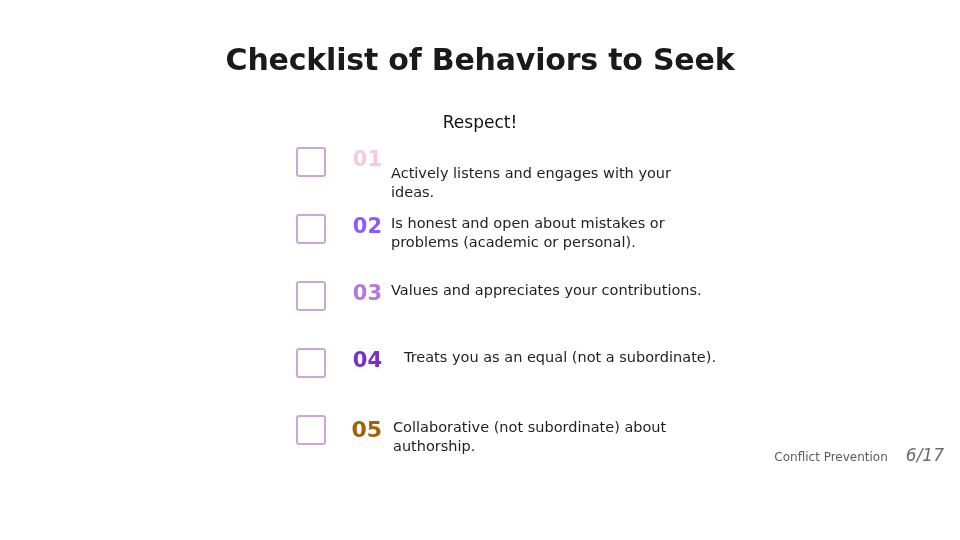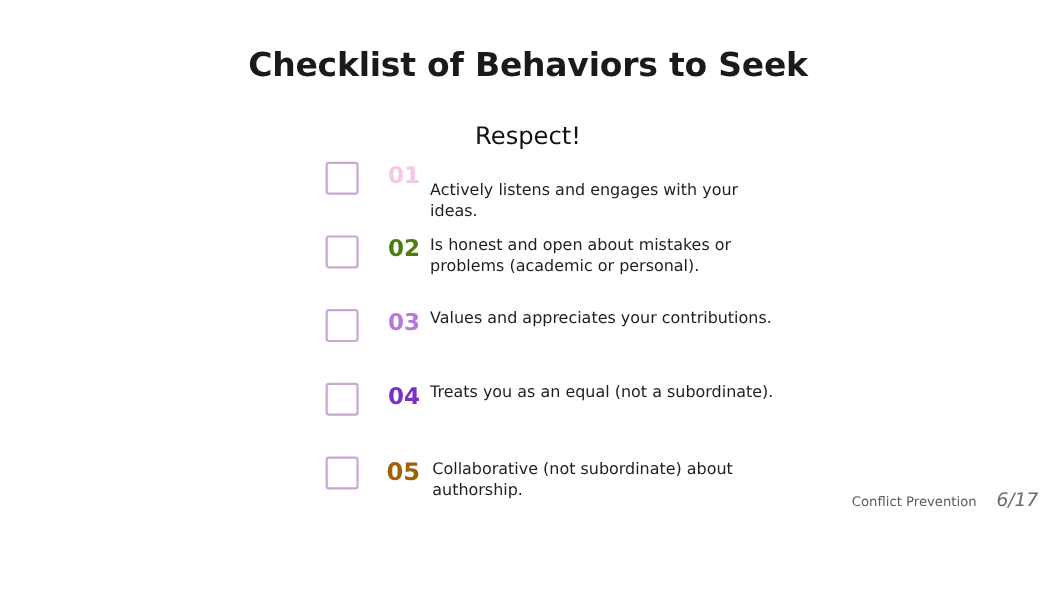--- a/index.html
+++ b/index.html
@@ -30,21 +30,21 @@
     font-weight: bold;
     color: #1a1a1a;
     letter-spacing: -0.2px;
   }
   .subtitle {
     position: absolute;
     top: 112px;
     left: 0;
     width: 960px;
     text-align: center;
-    font-size: 22px;
+    font-size: 17px;
     color: #111111;
   }
   .list {
     position: absolute;
     top: 143px;
     left: 296px;
     width: 420px;
   }
   .row {
     display: flex;
@@ -77,21 +77,21 @@
     color: #1f1f1f;
     padding-top: 1px;
   }
   .row.r1 .num { margin-top: 6px; }
   .row.r1 .txt { margin-top: 20px; }
   .row.r2 .num { margin-top: 6px; }
   .row.r2 .txt { margin-top: 3px; }
   .row.r3 .num { margin-top: 6px; }
   .row.r3 .txt { margin-top: 3px; }
   .row.r4 .num { margin-top: 6px; }
-  .row.r4 .txt { margin-top: 3px; }
+  .row.r4 .txt { margin-top: 3px; text-align: right; }
   .row.r5 .num { margin-top: 8px; font-size: 22px; }
   .row.r5 .txt { margin-top: 6px; padding-left: 2px; }
 
   .footer {
     position: absolute;
     right: 16px;
     bottom: 12px;
     display: flex;
     align-items: baseline;
     gap: 18px;
@@ -118,21 +118,21 @@
   <div class="list">
 
     <div class="row r1">
       <div class="checkbox"></div>
       <div class="num" style="color:#f3c9e4">01</div>
       <div class="txt">Actively listens and engages with your ideas.</div>
     </div>
 
     <div class="row r2">
       <div class="checkbox"></div>
-      <div class="num" style="color:#4d7c0f">02</div>
+      <div class="num" style="color:#8b5cf6">02</div>
       <div class="txt">Is honest and open about mistakes or problems (academic or personal).</div>
     </div>
 
     <div class="row r3">
       <div class="checkbox"></div>
       <div class="num" style="color:#b57ad8">03</div>
       <div class="txt">Values and appreciates your contributions.</div>
     </div>
 
     <div class="row r4">

